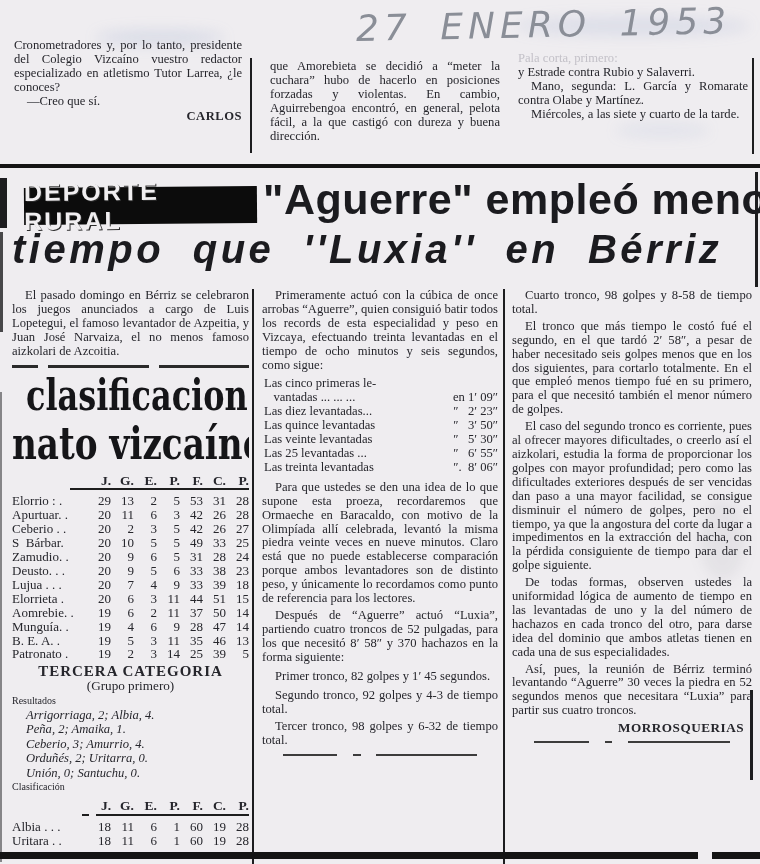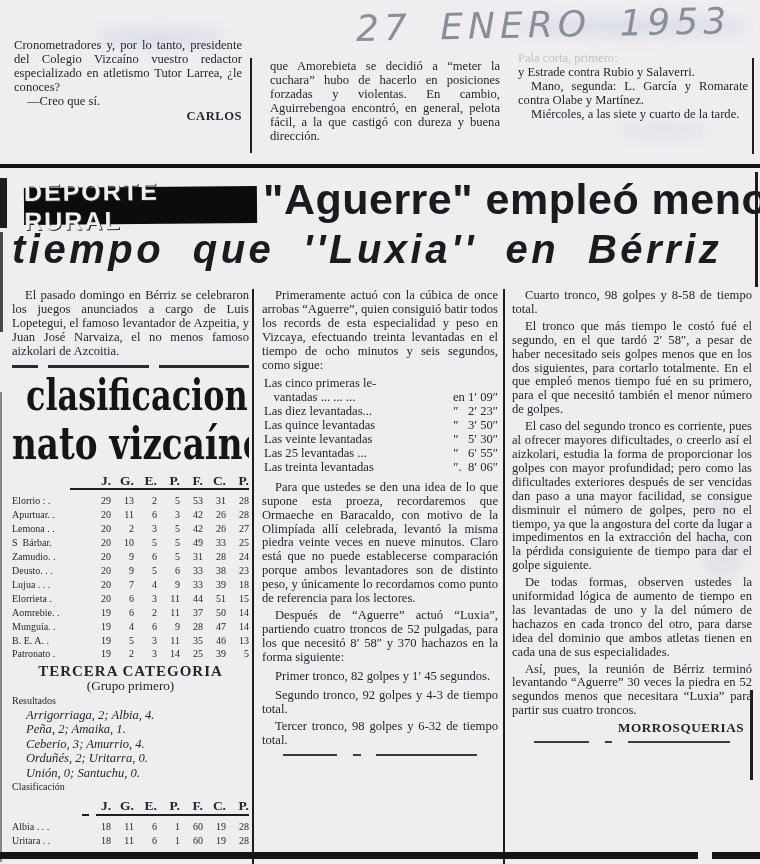--- a/index.html
+++ b/index.html
@@ -61,21 +61,21 @@
     font-family:"DejaVu Serif", serif; font-weight:bold; color:#151518;
     white-space:nowrap; transform:scaleX(.76); transform-origin:left center;
   }
   .clasif-h1{font-size:42px; line-height:46px; margin-left:14px;}
   .clasif-h2{font-size:45px; line-height:50px; margin-left:0;}
   .thead{display:flex; font-weight:bold; font-size:13.5px; margin-top:5px;}
   .thspace{flex:1;}
   .th{width:23px; text-align:right;}
   .thrule{height:2px; background:#1d1d1d; margin:1px 0 4px 58px;}
   .thrule.gap{background:linear-gradient(90deg,#1d1d1d 0 7px,transparent 7px 14px,#1d1d1d 14px 100%); margin-left:70px;}
-  .trow{display:flex; font-size:10px; line-height:13.9px;}
+  .trow{display:flex; font-size:13px; line-height:13.9px;}
   .tteam{flex:1; white-space:pre; overflow:hidden;}
   .tn{width:23px; text-align:right;}
   .centerline{text-align:center; font-weight:bold; letter-spacing:1px; margin-top:4px; font-size:15px;}
   .centerline2{text-align:center; font-size:13.2px; margin-bottom:1px;}
   .plain{font-size:10px;}
   .resultlist div{padding-left:14px; line-height:14.4px;font-style:italic;}
   
   .lifts{margin:5px 0 6px 2px;}
   .lrow{display:flex; align-items:flex-end;}
   .llabel{flex:1; white-space:pre-wrap;}
@@ -166,21 +166,21 @@
           <span class="tn">20</span>
           <span class="tn">11</span>
           <span class="tn">6</span>
           <span class="tn">3</span>
           <span class="tn">42</span>
           <span class="tn">26</span>
           <span class="tn">28</span>
         </div>
 
         <div class="trow">
-          <span class="tteam">Lemona . .</span>
+          <span class="tteam">Ceberio . .</span>
           <span class="tn">20</span>
           <span class="tn">2</span>
           <span class="tn">3</span>
           <span class="tn">5</span>
           <span class="tn">42</span>
           <span class="tn">26</span>
           <span class="tn">27</span>
         </div>
 
         <div class="trow">

